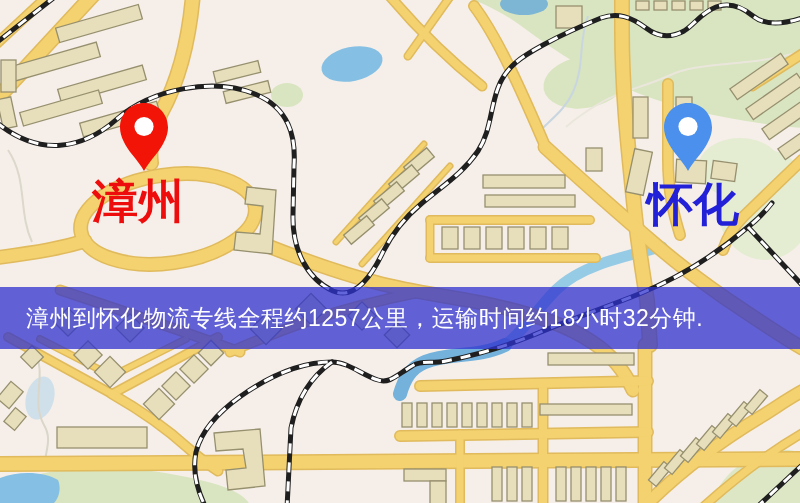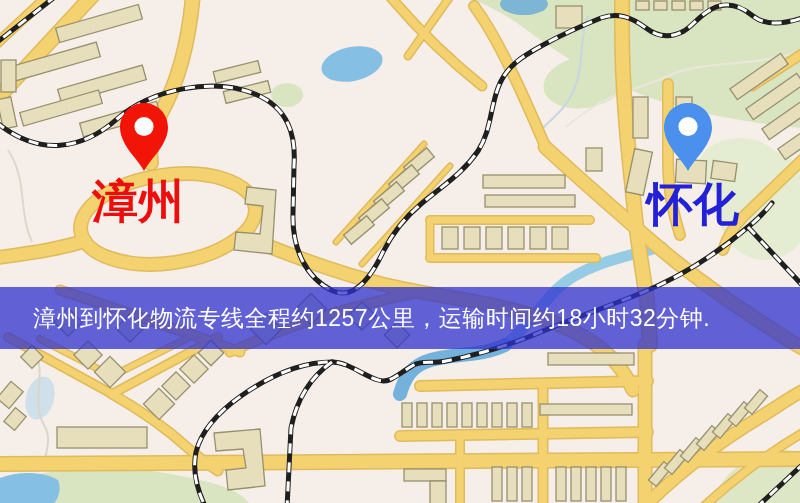--- a/index.html
+++ b/index.html
@@ -5,21 +5,21 @@
   html,body{margin:0;padding:0;background:#ffffff;}
   .stage{
     position:relative;width:800px;height:503px;overflow:hidden;
     font-family:"Liberation Sans", sans-serif;
   }
   .stage svg{display:block;position:absolute;left:0;top:0;}
   .banner{
     position:absolute;left:0;top:287px;width:800px;height:62px;
     background:rgba(47,49,205,0.75);
     display:flex;align-items:center;box-sizing:border-box;
-    padding-left:33px;
+    padding-left:26px;
   }
   .banner span{
     color:#ffffff;font-size:23px;letter-spacing:.5px;white-space:nowrap;
     font-family:"Liberation Sans", sans-serif;
   }
 </style>
 </head>
 <body>
 
 <div class="stage">

